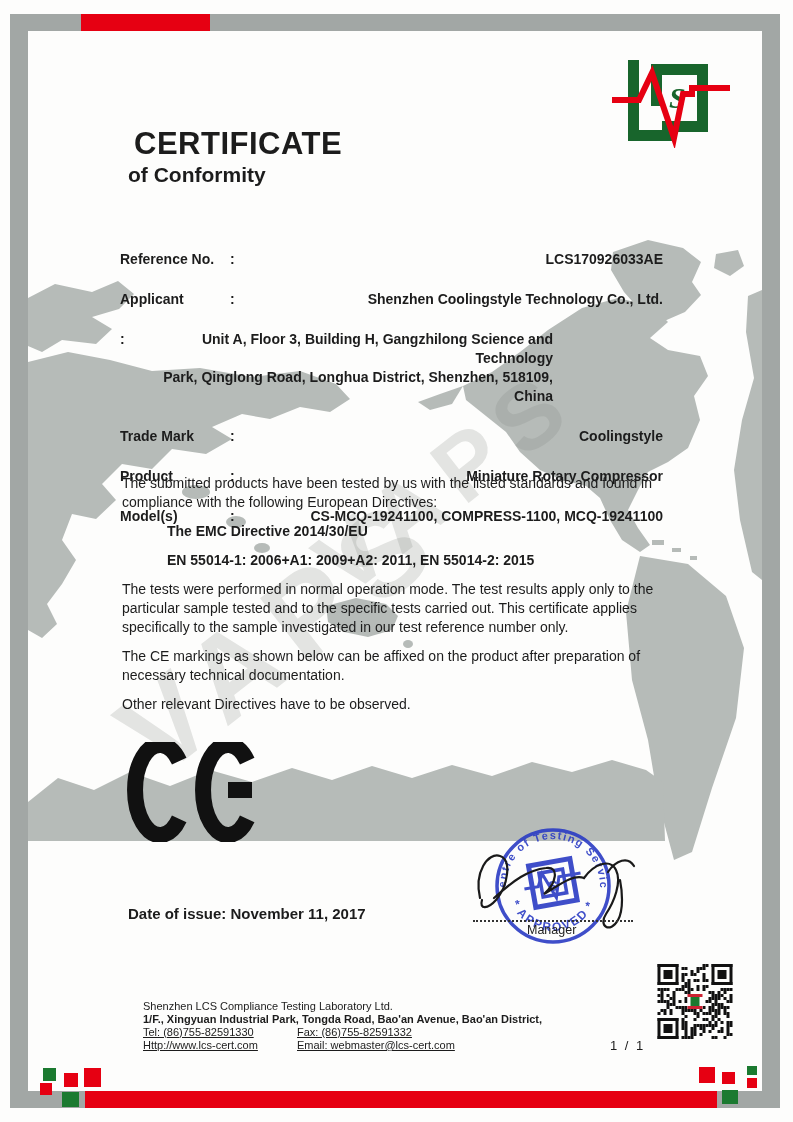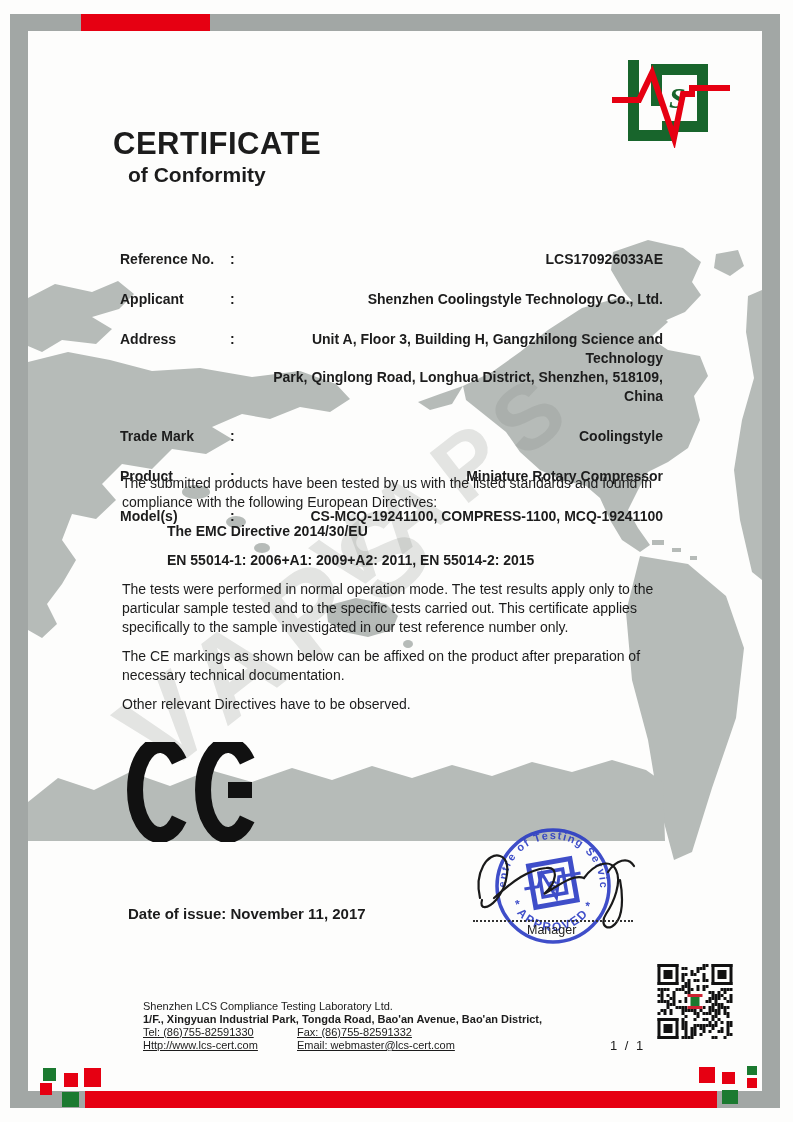--- a/index.html
+++ b/index.html
@@ -23,21 +23,21 @@
   .accent-top{left:81px;top:14px;width:129px;height:17px;}
   .accent-bottom{left:85px;top:1091px;width:632px;height:17px;}
   .sq{position:absolute;z-index:5;}
   .sq.red{background:#e60012;}
   .sq.green{background:#1b7a30;}
 
   
   .lcs-logo{position:absolute;left:612px;top:48px;z-index:4;}
 
   
-  .title{position:absolute;left:113px;top:126px;font-size:31px;font-weight:bold;letter-spacing:.5px;z-index:6;}
+  .title{position:absolute;left:134px;top:126px;font-size:31px;font-weight:bold;letter-spacing:.5px;z-index:6;}
   .subtitle{position:absolute;left:128px;top:163px;font-size:21px;font-weight:bold;z-index:6;}
 
   
   .fields{position:absolute;left:120px;top:229px;width:560px;z-index:6;}
   .frow{display:flex;margin-bottom:20px;font-size:14px;font-weight:bold;line-height:19px;margin-top:21px;}
   .flabel{width:110px;flex:none;}
   .fcolon{width:18px;flex:none;}
   .fvalue{width:415px;white-space:pre-line;text-align:right;}
 
   
@@ -144,21 +144,20 @@
         <div class="flabel">Reference No.</div>
         <div class="fcolon">:</div>
         <div class="fvalue">LCS170926033AE</div>
       </div>
       <div class="frow">
         <div class="flabel">Applicant</div>
         <div class="fcolon">:</div>
         <div class="fvalue">Shenzhen Coolingstyle Technology Co., Ltd.</div>
       </div>
       <div class="frow">
-        <div class="flabel">Address</div>
         <div class="fcolon">:</div>
         <div class="fvalue">Unit A, Floor 3, Building H, Gangzhilong Science and Technology
 Park, Qinglong Road, Longhua District, Shenzhen, 518109, China</div>
       </div>
       <div class="frow">
         <div class="flabel">Trade Mark</div>
         <div class="fcolon">:</div>
         <div class="fvalue">Coolingstyle</div>
       </div>
       <div class="frow">

